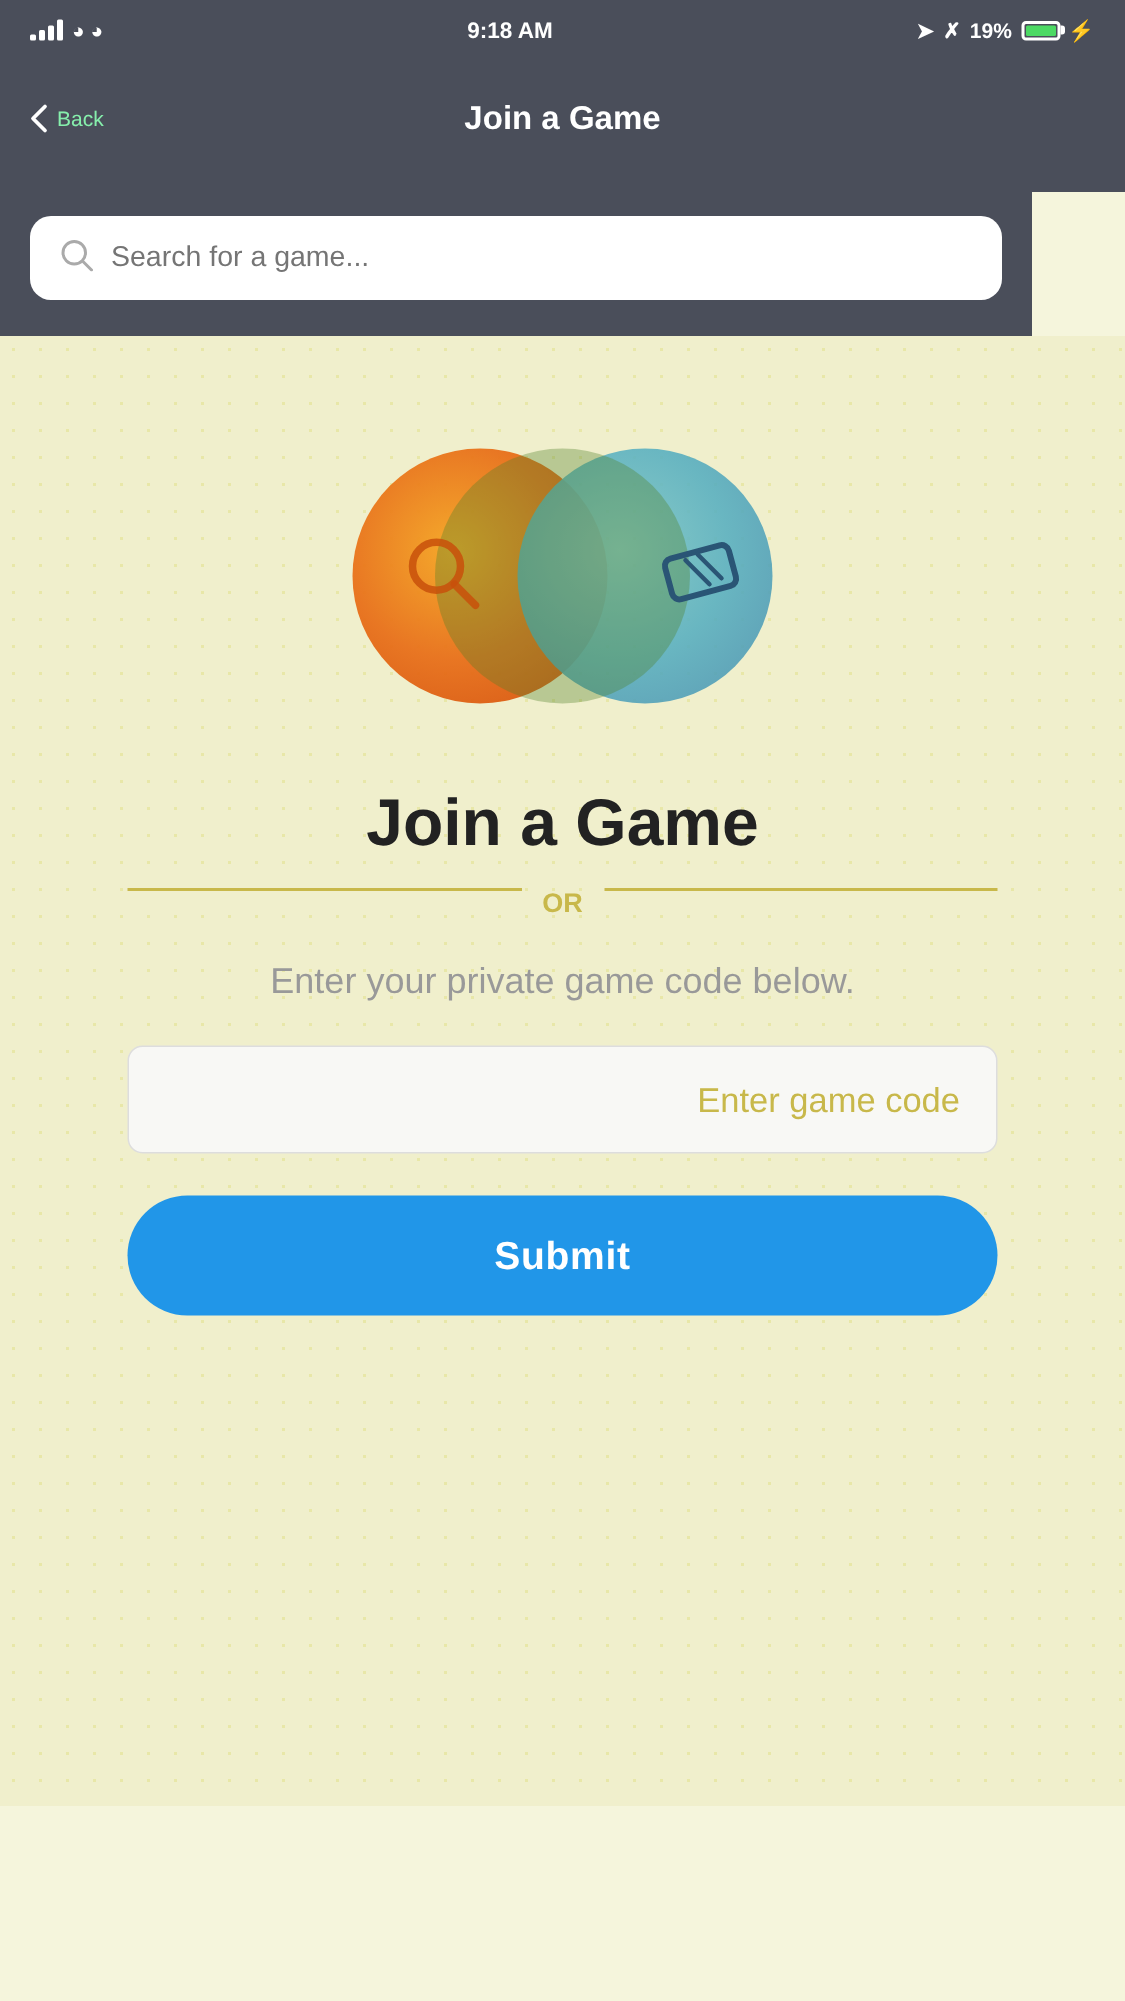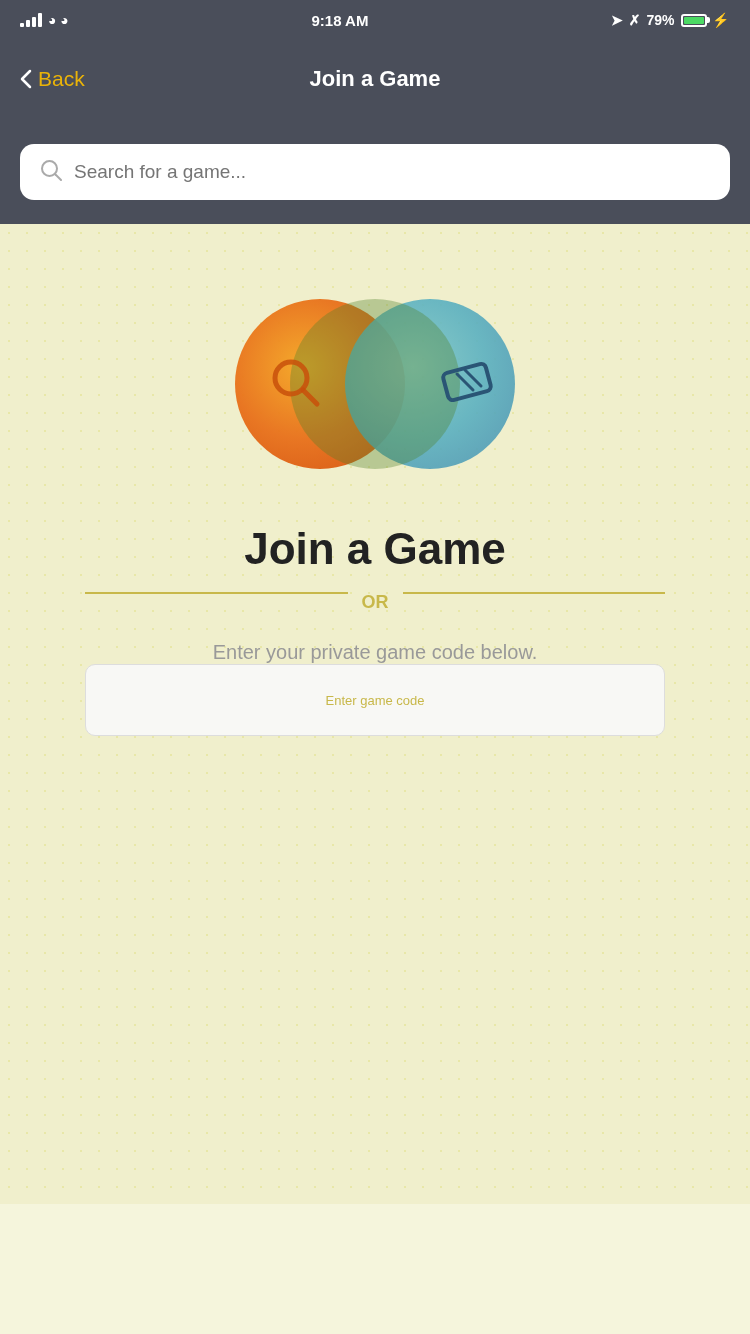--- a/index.html
+++ b/index.html
@@ -80,39 +80,39 @@
       justify-content: center;
       position: relative;
       padding-bottom: 10px;
     }
     .nav-back {
       position: absolute;
       left: 20px;
       display: flex;
       align-items: center;
       gap: 6px;
-      color: #eab308;
-      font-size: 21px;
+      color: #86efac;
+      font-size: 14px;
       font-weight: 400;
       cursor: pointer;
       justify-content: center;
     }
     .nav-back svg { width: 12px; height: 20px; }
     .nav-title {
       color: white;
       font-size: 22px;
       font-weight: 700;
       text-align: center;
     }
 
     
     .search-container {
       background: #4a4e5a;
       padding: 16px 20px 24px;
-      width: 750px;
+      width: 688px;
     }
     .search-bar {
       background: white;
       border-radius: 14px;
       display: flex;
       align-items: center;
       padding: 0 20px;
       height: 56px;
       gap: 12px;
     }
@@ -222,37 +222,38 @@
       flex: 1;
       height: 1.5px;
       background: #c8b84a;
     }
     .or-text {
       color: #c8b84a;
       font-size: 18px;
       font-weight: 600;
     }
     .enter-code-hint {
-      font-size: 20px;
+      font-size: 24px;
       color: #999;
       text-align: center;
+      margin-bottom: 28px;
     }
     .code-input-wrap {
       width: 100%;
       max-width: 580px;
       margin-bottom: 28px;
     }
     .code-input {
       width: 100%;
       height: 72px;
       border: 1.5px solid #ddd;
       border-radius: 10px;
       background: #f8f8f5;
-      font-size: 13px;
-      text-align: center;
+      font-size: 23px;
+      text-align: right;
       color: #c8b84a;
       outline: none;
       padding: 0 24px;
     }
     .code-input::placeholder {
       color: #c8b84a;
     }
     .submit-btn {
       width: 100%;
       max-width: 580px;
@@ -277,21 +278,21 @@
         <span></span>
         <span></span>
         <span></span>
     </div>
     <span class="wifi-icon">◕ ◕</span>
   </div>
   <div class="status-center">9:18 AM</div>
   <div class="status-right">
     <span>➤</span>
     <span>✗</span>
-    <span>79%</span>
+    <span>19%</span>
     <div class="battery-container">
       <div class="battery-icon">
         <div class="battery-fill"></div>
       </div>
     </div>
     <span>⚡</span>
   </div>
 </div>
 
 <div class="nav-bar">
@@ -347,14 +348,15 @@
     <span class="or-text">OR</span>
     <div class="or-line"></div>
   </div>
 
   <p class="enter-code-hint">Enter your private game code below.</p>
 
   <div class="code-input-wrap">
     <input class="code-input" type="text" placeholder="Enter game code" style="">
   </div>
 
+  <button class="submit-btn">Submit</button>
 
 </div>
 
 </body></html>

